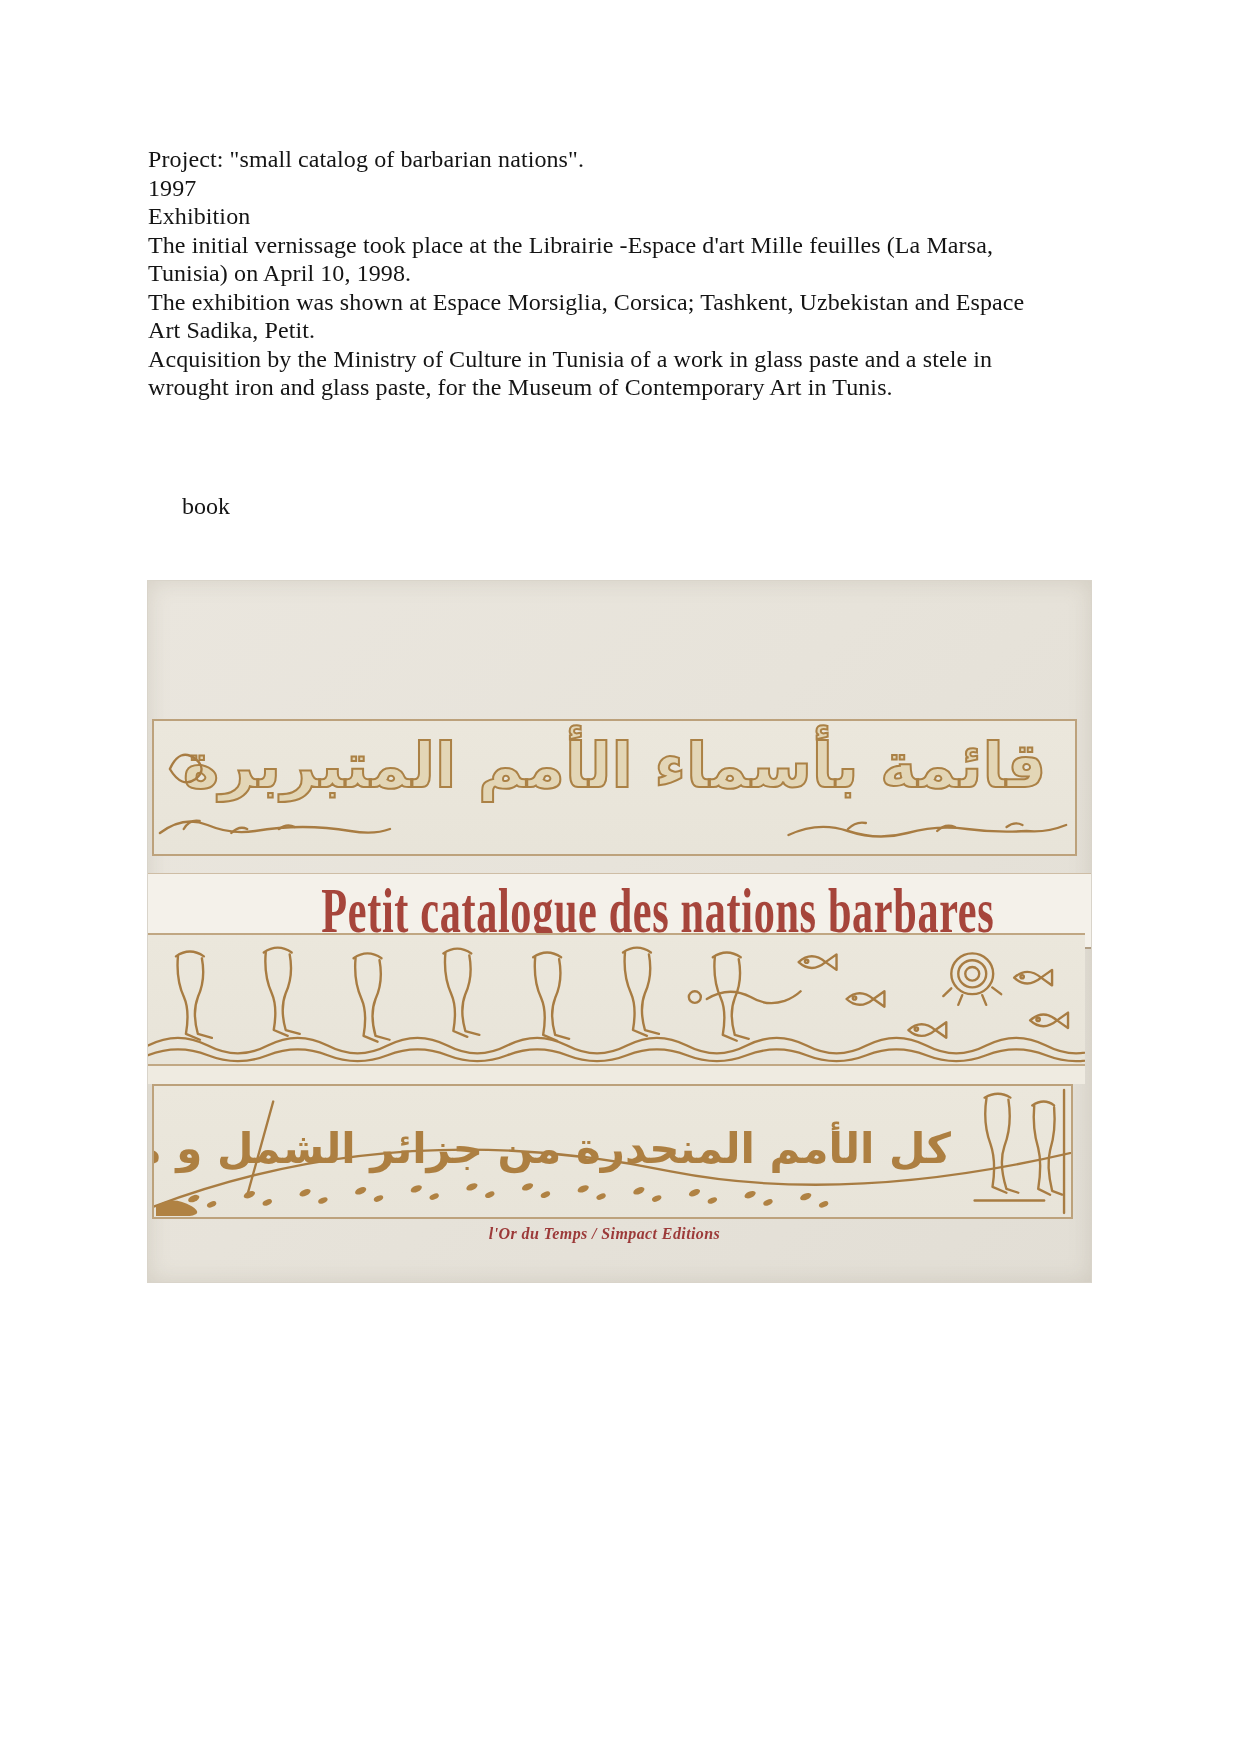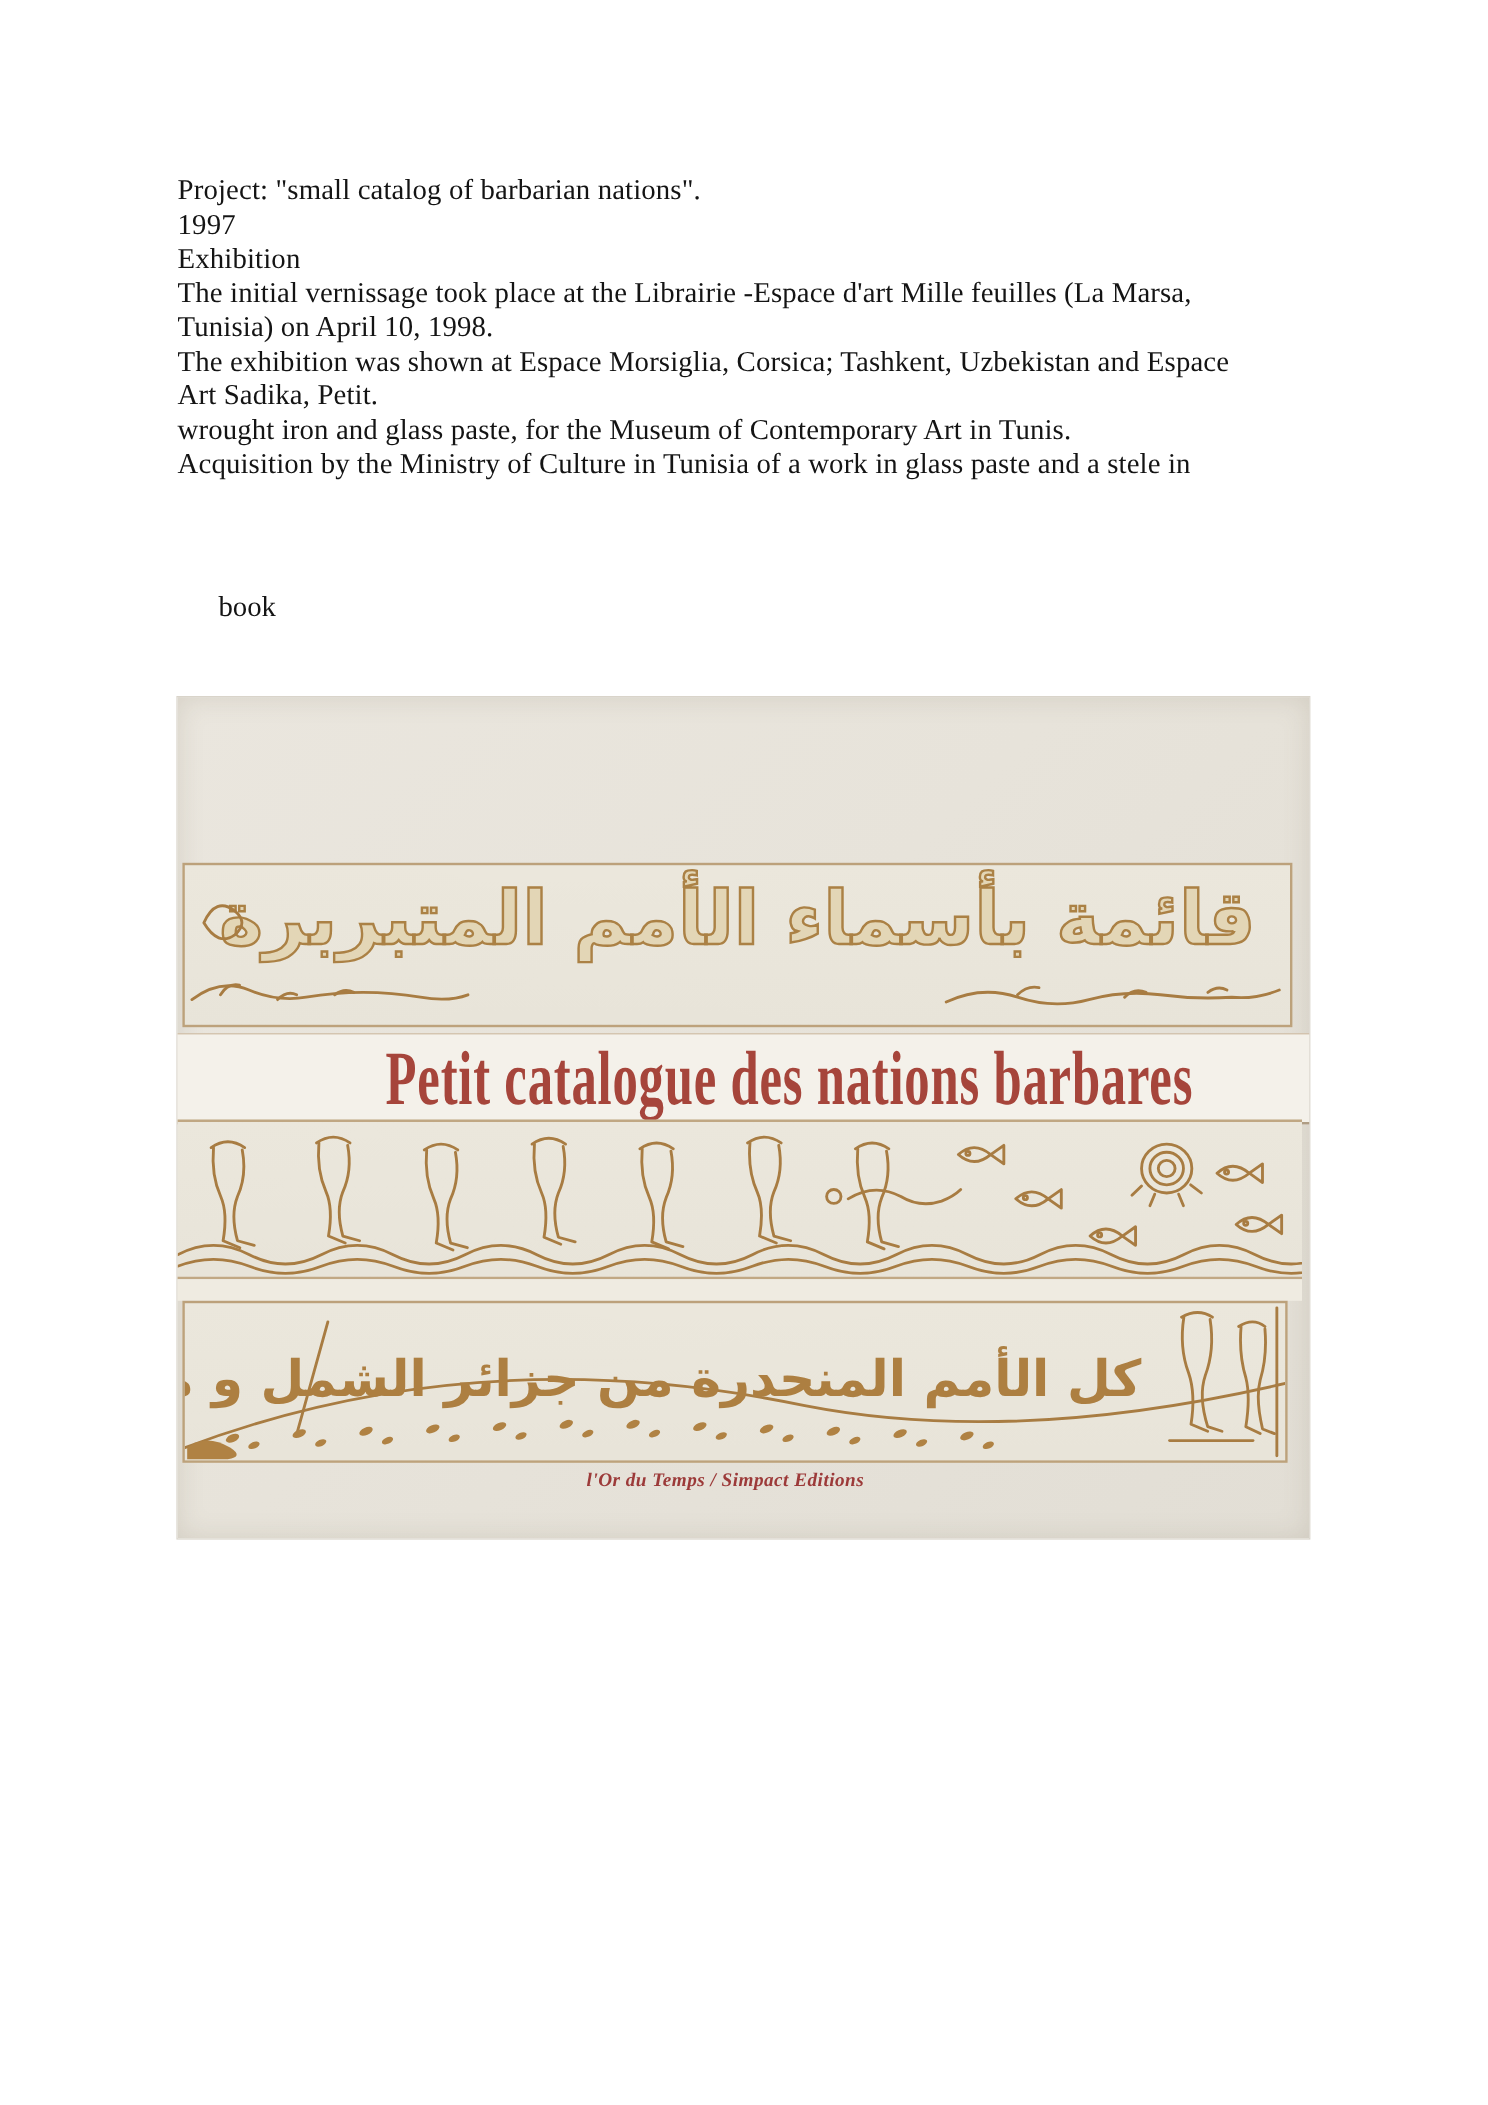--- a/index.html
+++ b/index.html
@@ -51,21 +51,21 @@
   .arabic-top{
     position:absolute;left:0;right:0;top:8px;
     direction:rtl;text-align:center;white-space:nowrap;
     font-family:"DejaVu Sans", sans-serif;
     font-size:62px;font-weight:bold;
     color:#e3d6b6;
     -webkit-text-stroke:2px #ab8145;
     letter-spacing:2px;
   }
   .title-strip{
-    position:absolute;left:0;top:280px;width:100%;height:76px;
+    position:absolute;left:0;top:292px;width:100%;height:76px;
     background:#f4f1ea;
     border-top:1px solid rgba(150,110,60,.4);
     border-bottom:2px solid rgba(120,90,50,.55);
     box-sizing:border-box;
     text-align:center;
   }
   .cover-title{
     display:inline-block;
     transform:scaleX(0.66);
     transform-origin:50% 50%;
@@ -112,22 +112,22 @@
 <body>
 
 <div class="text-block">
   <div>Project: "small catalog of barbarian nations".</div>
   <div>1997</div>
   <div>Exhibition</div>
   <div>The initial vernissage took place at the Librairie -Espace d'art Mille feuilles (La Marsa,</div>
   <div>Tunisia) on April 10, 1998.</div>
   <div>The exhibition was shown at Espace Morsiglia, Corsica; Tashkent, Uzbekistan and Espace</div>
   <div>Art Sadika, Petit.</div>
+  <div>Acquisition by the Ministry of Culture in Tunisia of a work in glass paste and a stele in</div>
   <div>wrought iron and glass paste, for the Museum of Contemporary Art in Tunis.</div>
-  <div>Acquisition by the Ministry of Culture in Tunisia of a work in glass paste and a stele in</div>
 </div>
 
 <div class="book-caption">book</div>
 
 <div class="cover">
 
 
   <div class="band band-top">
     <div class="arabic-top">قائمة بأسماء الأمم المتبربرة</div>
     <svg class="art" viewBox="0 0 929 133" preserveAspectRatio="none">

